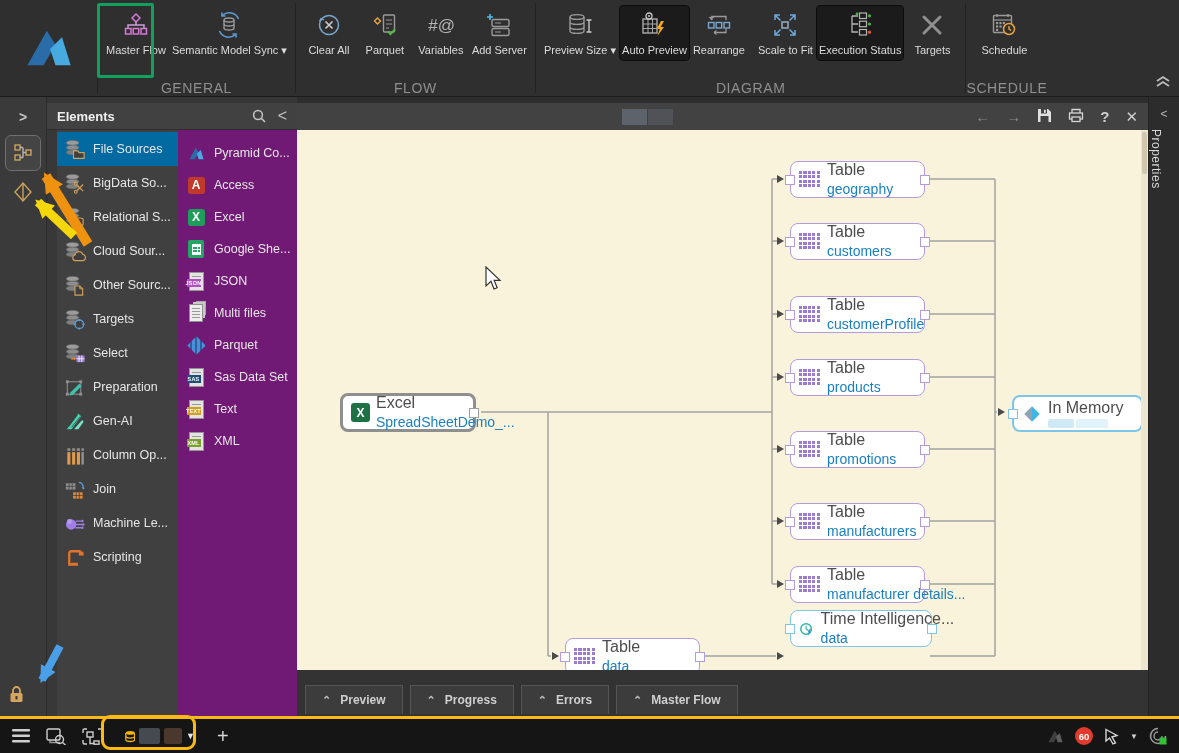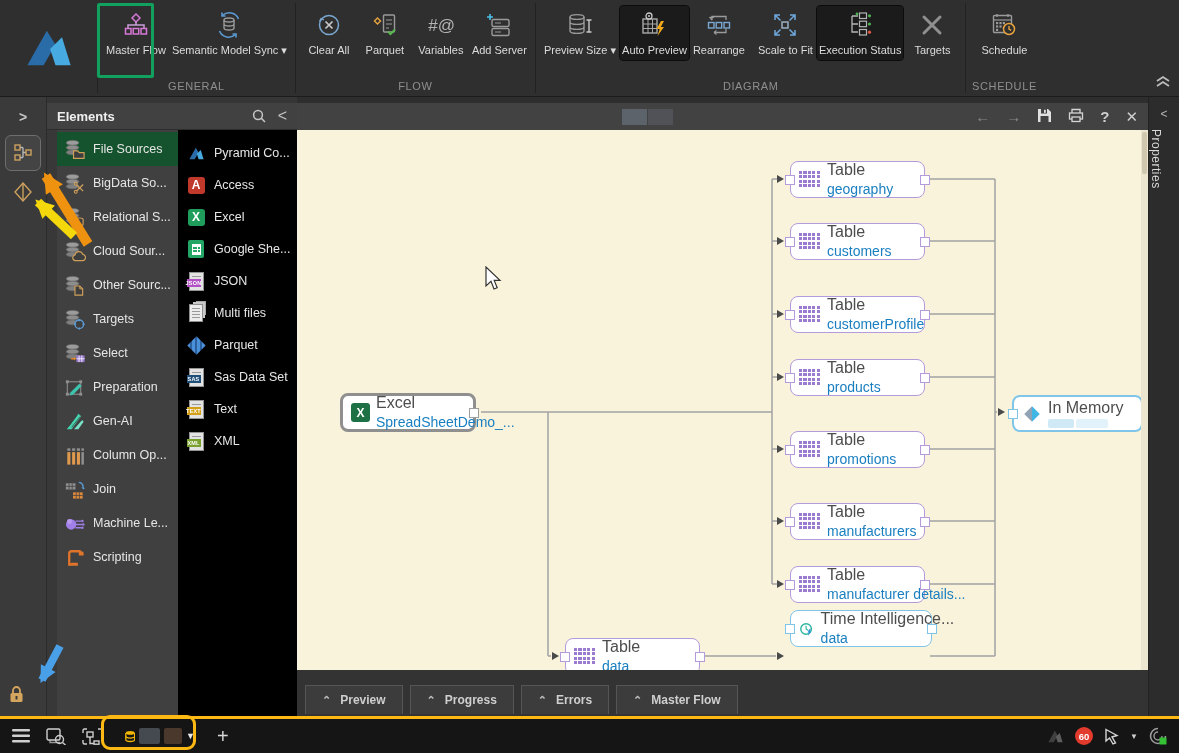--- a/index.html
+++ b/index.html
@@ -3,21 +3,21 @@
 <meta charset="utf-8">
 <style>
   *{box-sizing:border-box;margin:0;padding:0}
   html,body{width:1179px;height:753px;overflow:hidden;background:#2e2e2e;
     font-family:"Liberation Sans",sans-serif;position:relative}
   
   #ribbon{position:absolute;left:0;top:0;width:1179px;height:97px;background:#2f2f2f;display:flex;border-bottom:1px solid #1c1c1c}
   #logo{width:97px;display:flex;align-items:center;justify-content:center}
   .rgroup{display:flex;flex-direction:column}
   .rbtns{display:flex;align-items:flex-start;padding:6px 6px 0;gap:2px;flex:1}
-  .rglabel{height:16px;font-size:11px;color:#8f8f8f;text-align:center;letter-spacing:.6px;padding-bottom:3px}
+  .rglabel{height:16px;font-size:14px;color:#8f8f8f;text-align:center;letter-spacing:.6px;padding-bottom:3px}
   .rdiv{width:1px;background:#222;margin:3px 0}
   .rdiv.inner{margin:10px 2px 18px}
   .rbtn{min-width:54px;display:flex;flex-direction:column;align-items:center;gap:3px;padding:3px 2px;border-radius:3px;cursor:pointer}
   .rbtn .ric{height:32px;display:flex;align-items:center;justify-content:center}
   .rbtn .rlb{font-size:11px;line-height:1.18;color:#dcdcdc;text-align:center;white-space:pre-line}
   .rbtn.active{background:#1b1b1b;outline:1px solid #0c0c0c}
   #ribbon-collapse{position:absolute;right:8px;bottom:4px;color:#bdbdbd}
   
   #left-strip{position:absolute;left:0;top:97px;width:47px;height:619px;background:#3a3a3a;border-right:1px solid #2b2b2b}
   #expand-left{color:#c9c9c9;font-size:14px;font-weight:bold;text-align:center;margin-top:12px;cursor:pointer}
@@ -25,23 +25,23 @@
   #model-mini-btn{width:36px;height:30px;margin:6px auto 0;display:flex;align-items:center;justify-content:center;cursor:pointer}
   #lock-btn{position:absolute;left:8px;bottom:8px;cursor:pointer}
   
   #elements{position:absolute;left:47px;top:97px;width:250px;height:619px;background:#363636}
   #el-header{margin-top:6px;height:27px;background:#414141;display:flex;align-items:center;padding:0 10px;border-bottom:1px solid #2d2d2d}
   #el-title{color:#efefef;font-size:13px;font-weight:bold;flex:1}
   #el-search,#el-collapse{color:#c5c5c5;margin-left:12px;cursor:pointer;display:flex}
   #el-cols{display:flex;height:586px}
   #gutter{width:10px;background:#383838}
   #catcol{width:121px;background:#404040;padding-top:2px}
-  #filecol{width:119px;background:#000000;padding-top:7px}
+  #filecol{width:119px;background:#701a75;padding-top:7px}
   .crow{height:34px;display:flex;align-items:center;gap:7px;padding-left:6px;cursor:pointer}
-  .crow.sel{background:#14532d}
+  .crow.sel{background:#0369a1}
   .clab{color:#e6e6e6;font-size:12.5px;white-space:nowrap;overflow:hidden}
   .cic{width:23px;height:23px;flex:none}
   .frow{height:32px;display:flex;align-items:center;gap:8px;padding-left:8px;cursor:pointer}
   .flab{color:#e6e6e6;font-size:12.5px;white-space:nowrap;overflow:hidden}
   .fic{width:20px;height:20px;flex:none;display:flex;align-items:center;justify-content:center;position:relative}
   .sq{width:17px;height:17px;border-radius:3px;color:#fff;font-size:12px;font-weight:bold;display:flex;align-items:center;justify-content:center}
   .pg{width:15px;height:19px;background:#e3e3e3;border:1px solid #949494;position:relative}
   .pg .band{position:absolute;left:-3px;right:2px;bottom:3px;height:8px;color:#fff;font-size:5.5px;font-weight:bold;display:flex;align-items:center;justify-content:center;letter-spacing:.2px}
   .pg .ln{position:absolute;left:2px;right:2px;top:3px;height:6px;
      background:repeating-linear-gradient(#9a9a9a 0 1px,transparent 1px 3px)}

